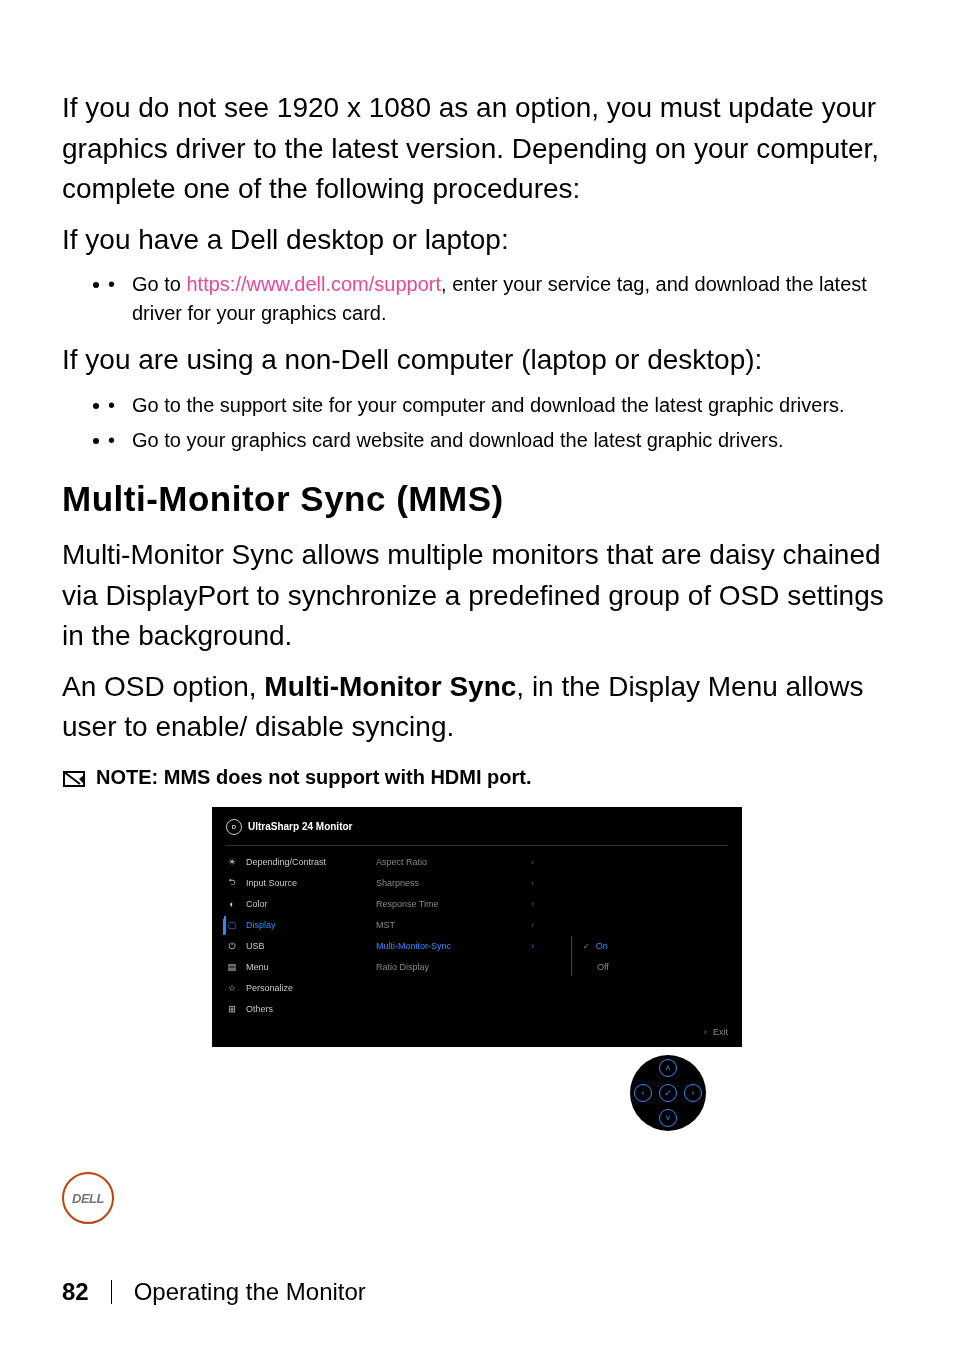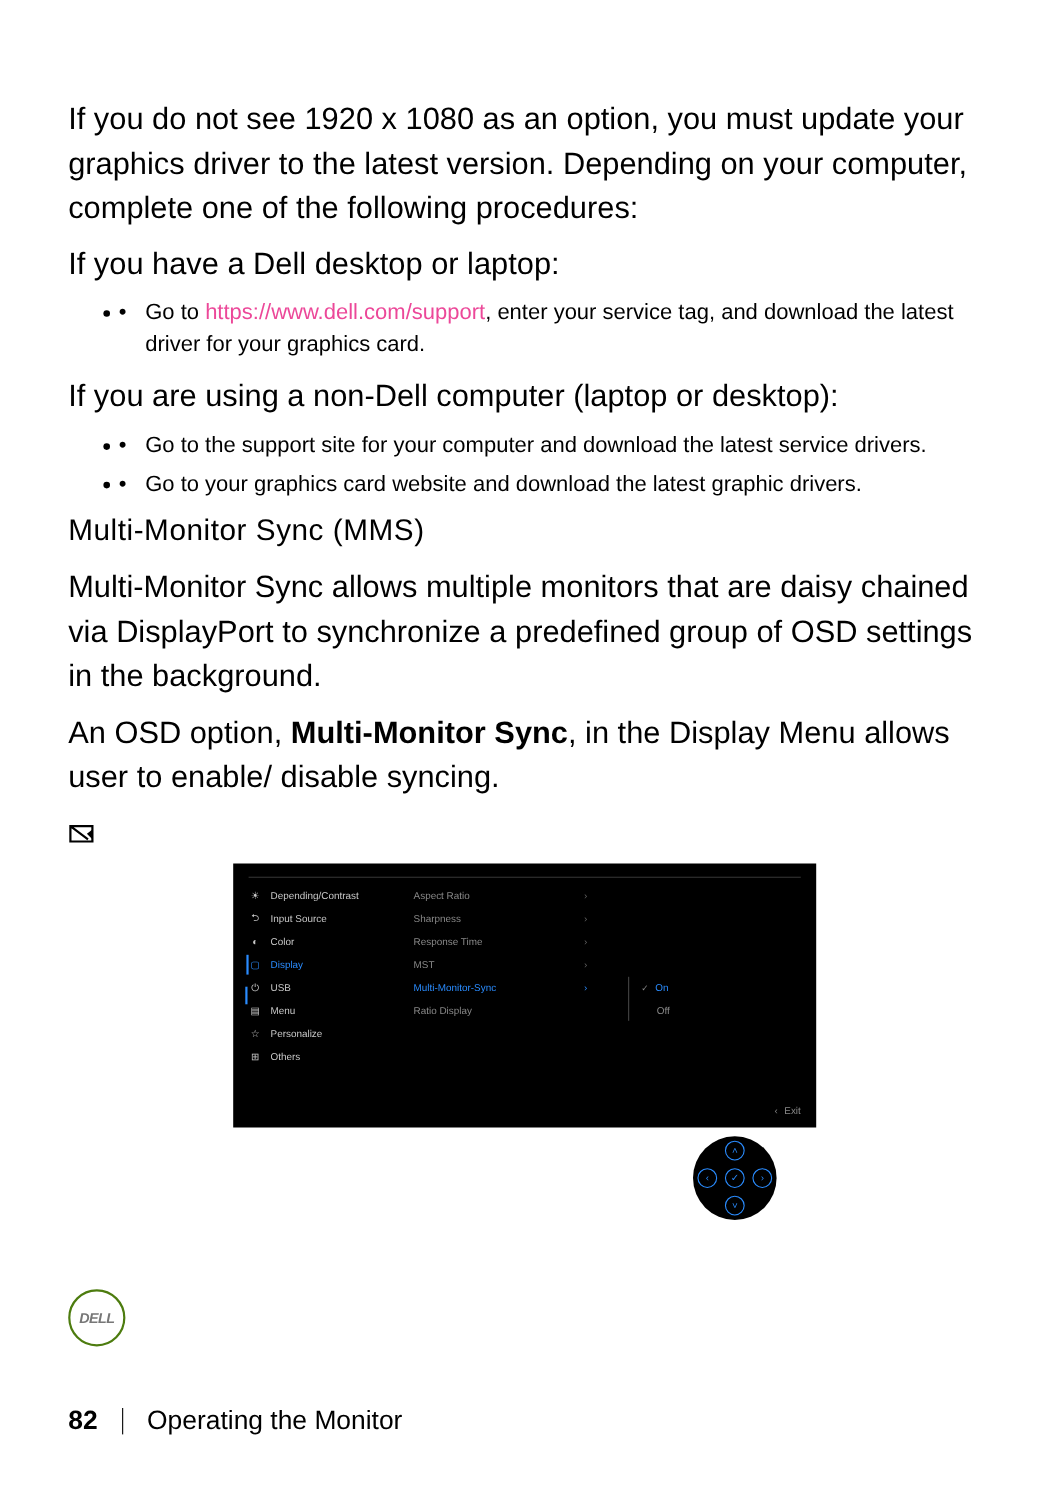--- a/index.html
+++ b/index.html
@@ -10,21 +10,21 @@
     font-family: Arial, Helvetica, sans-serif;
     color: #000;
     padding: 88px 62px 0 62px;
     position: relative;
   }
   .body-text { font-size: 28px; line-height: 1.45; margin-bottom: 10px; }
   .link { color: #ec4899; }
   .bullet-list { padding-left: 50px; margin-bottom: 12px; }
   .bullet-item { position: relative; font-size: 20px; line-height: 1.45; margin-bottom: 6px; padding-left: 20px; }
   .bullet-item::before { content: "•"; position: absolute; left: -4px; top: 0; }
-  .section-heading { font-size: 27px; font-weight: normal; margin-top: 12px; margin-bottom: 16px; letter-spacing: 0.5px; }
+  .section-heading { font-size: 35px; font-weight: bold; margin-top: 24px; margin-bottom: 16px; letter-spacing: 0.5px; }
   .note-row { display: flex; align-items: flex-start; gap: 10px; margin-top: 18px; }
   .note-icon { width: 24px; height: 18px; flex-shrink: 0; margin-top: 4px; }
   .note-text { font-size: 20px; font-weight: bold; }
   .bold { font-weight: bold; }
 
   
   .osd-wrap { margin: 18px auto 0; width: 530px; }
   .osd {
     width: 530px; height: 240px;
     background: #000;
@@ -66,21 +66,21 @@
   .joy-btn { position:absolute; width:18px; height:18px; border:1px solid #2a8cff; border-radius:50%; color:#2a8cff; font-size:9px; display:flex; align-items:center; justify-content:center; }
   .joy-up { top:4px; left:29px; }
   .joy-down { bottom:4px; left:29px; }
   .joy-left { left:4px; top:29px; }
   .joy-right { right:4px; top:29px; }
   .joy-center { top:29px; left:29px; }
 
   
   .dell-badge {
     position:absolute; left:62px; bottom:128px;
-    width:52px; height:52px; border:2px solid #4d7c0f; border-radius:50%;
+    width:52px; height:52px; border:2px solid #c2410c; border-radius:50%;
     display:flex; align-items:center; justify-content:center;
     color:#777; font-size:13px; font-style:italic; font-weight:bold; letter-spacing:-0.5px;
   }
   
   .footer {
     position:absolute; left:62px; bottom:46px; font-size:24px; display:flex; align-items:center; gap:22px;
   }
   .footer .divider { width:1px; height:24px; background:#000; }
   .footer .pg { font-weight:bold; }
   .footer .sect { font-weight:normal; }
@@ -90,39 +90,44 @@
 
 <p class="body-text">If you do not see 1920 x 1080 as an option, you must update your graphics driver to the latest version. Depending on your computer, complete one of the following procedures:</p>
 <p class="body-text">If you have a Dell desktop or laptop:</p>
 <ul class="bullet-list">
   <li class="bullet-item">
     <span>Go to </span><a class="link">https://www.dell.com/support</a><span>, enter your service tag, and download the latest driver for your graphics card.</span>
   </li>
 </ul>
 <p class="body-text">If you are using a non-Dell computer (laptop or desktop):</p>
 <ul class="bullet-list">
-  <li class="bullet-item">Go to the support site for your computer and download the latest service drivers.</li>
+  <li class="bullet-item">Go to the support site for your computer and download the latest graphic drivers.</li>
   <li class="bullet-item">Go to your graphics card website and download the latest graphic drivers.</li>
 </ul>
 
 <h2 class="section-heading">Multi-Monitor Sync (MMS)</h2>
 <p class="body-text">Multi-Monitor Sync allows multiple monitors that are daisy chained via DisplayPort to synchronize a predefined group of OSD settings in the background.</p>
 <p class="body-text">
   <span>An OSD option, </span><span class="bold">Multi-Monitor Sync</span><span>, in the Display Menu allows user to enable/ disable syncing.</span>
 </p>
 
 <div class="note-row">
   <svg class="note-icon" viewBox="0 0 24 18">
       <path d="M2 2 L22 2 L22 16 L2 16 Z M2 2 L18 14" fill="none" stroke="#000" stroke-width="2"></path>
       <path d="M17 9 L22 5 L22 14 Z" fill="#000"></path>
     </svg>
+  <span class="note-text">NOTE: MMS does not support with HDMI port.</span>
 </div>
 
 <div class="osd-wrap">
   <div class="osd">
+    <div class="osd-title">
+      <span class="osd-logo">D</span>
+      <span>UltraSharp 24 Monitor</span>
+    </div>
     <hr>
     <div class="osd-active-bar"></div>
     <div class="osd-body">
       <div class="osd-left">
         <div class="osd-left-item">
             <span class="mi-icon">☀</span>
             <span>Depending/Contrast</span>
           </div>
         <div class="osd-left-item">
             <span class="mi-icon">⮌</span>

